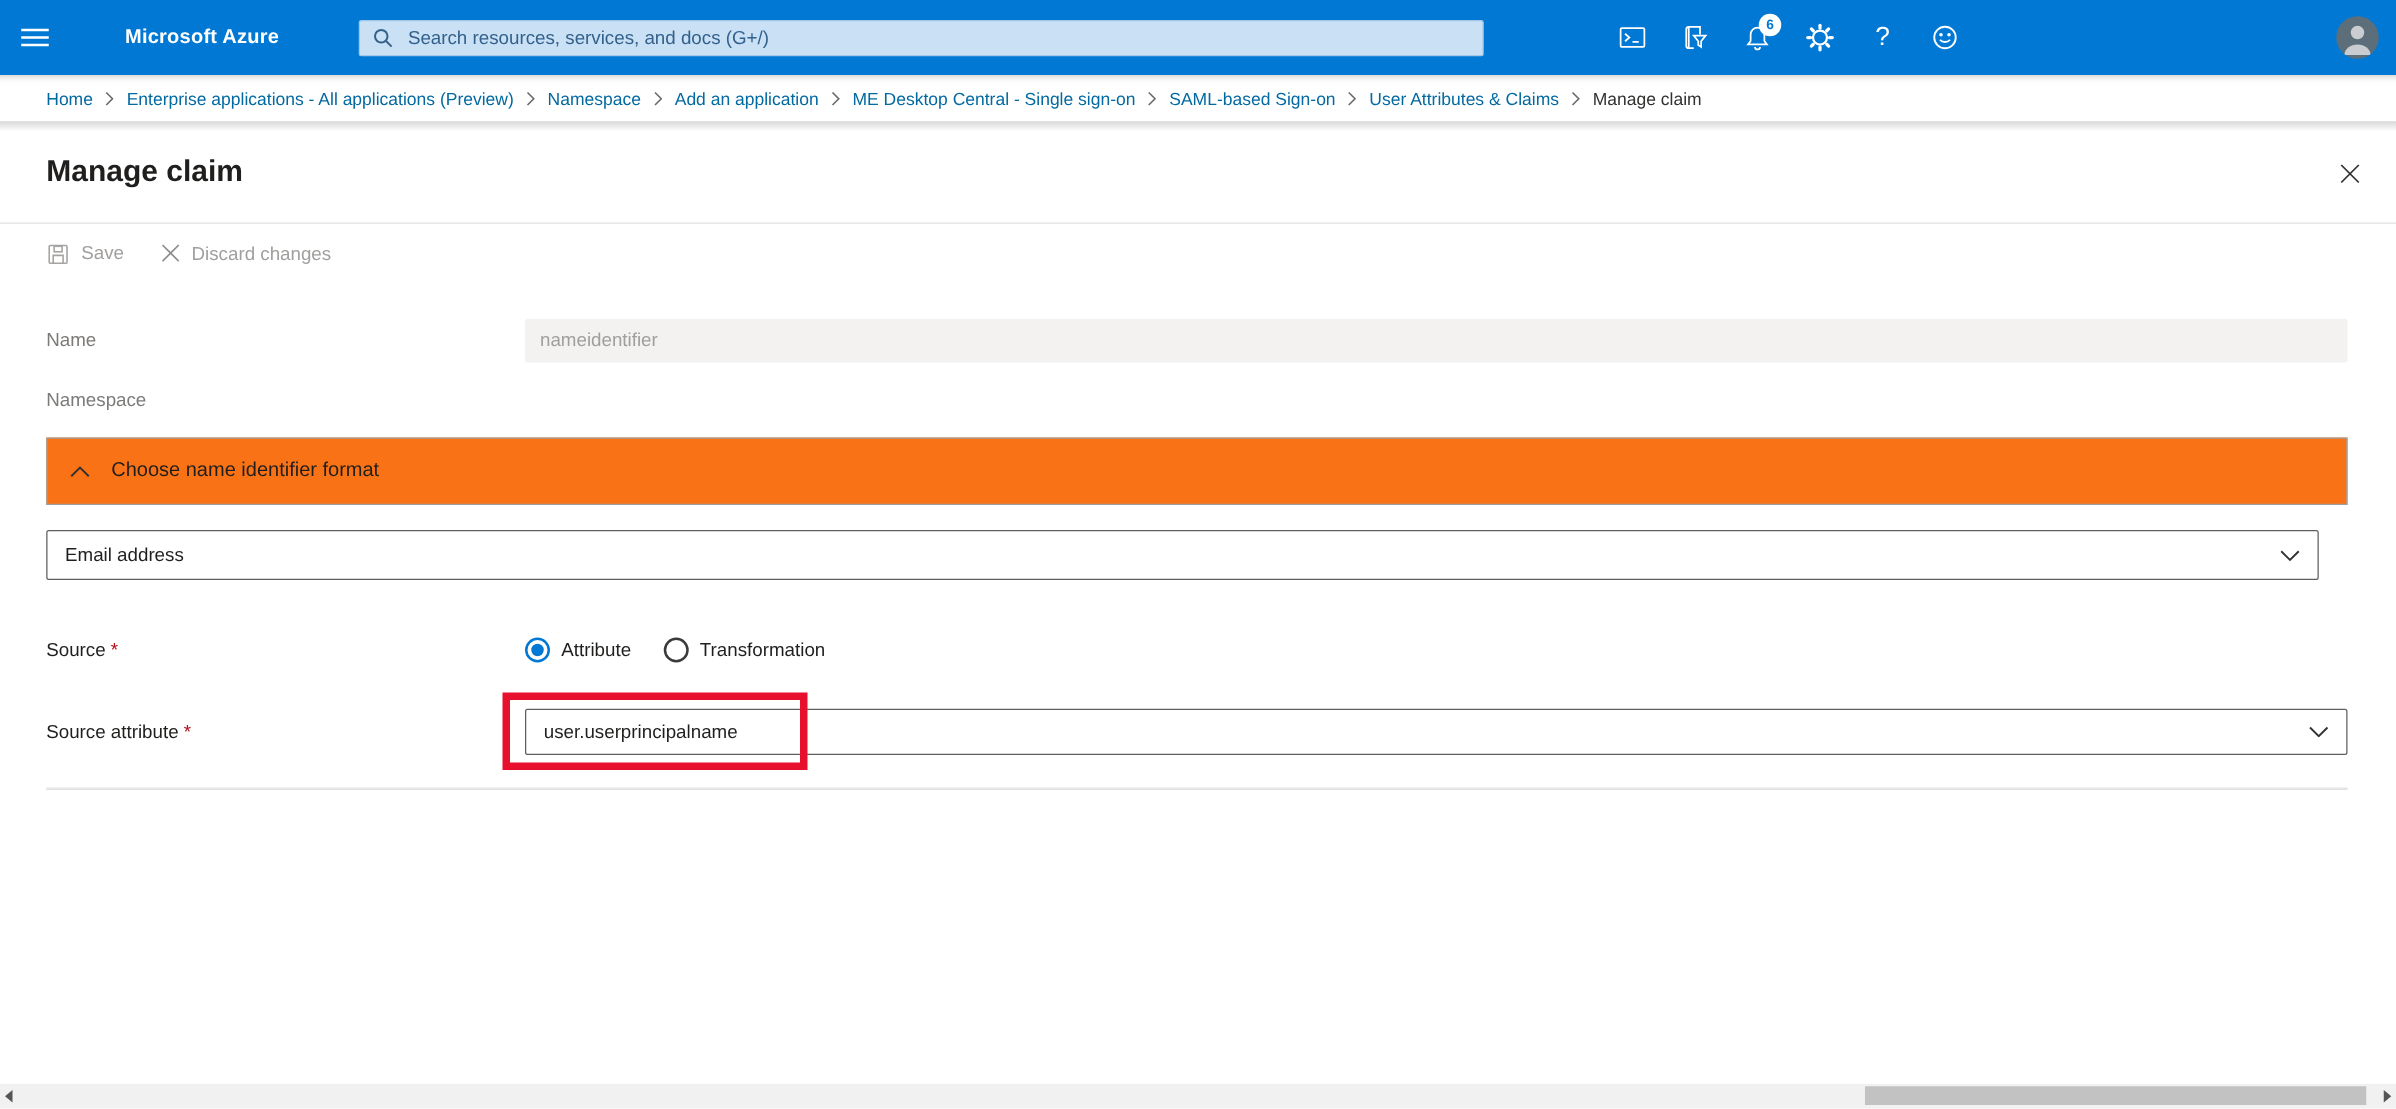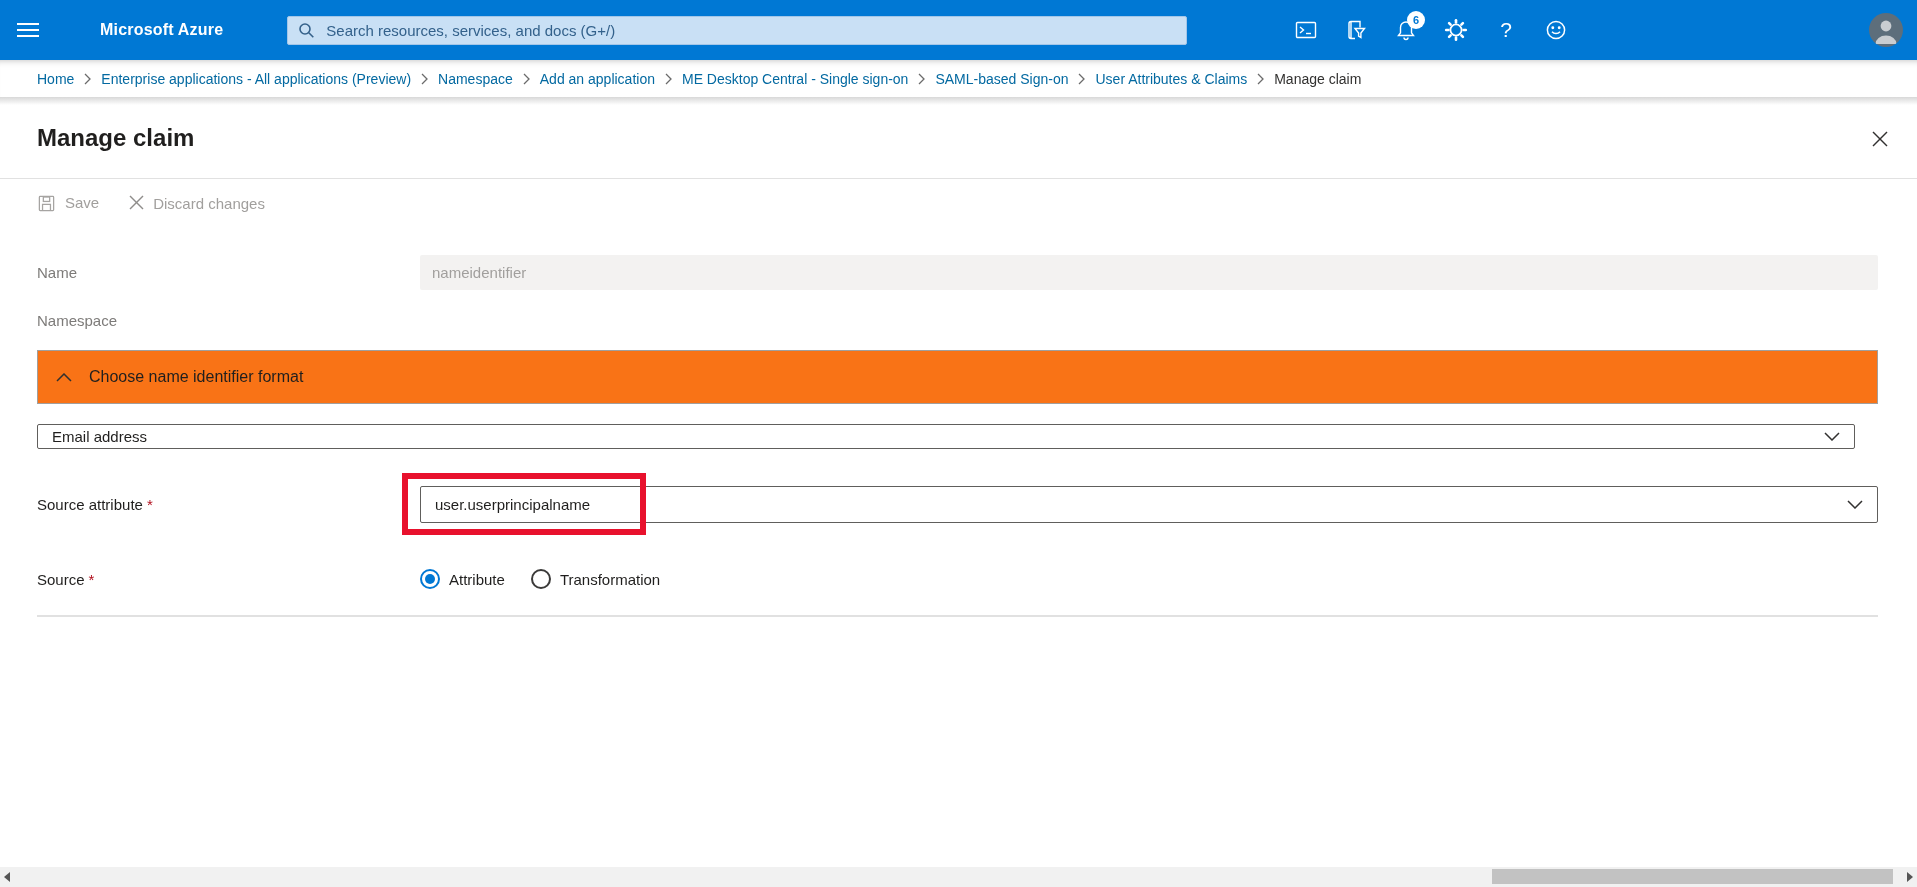--- a/index.html
+++ b/index.html
@@ -93,21 +93,21 @@
     display:flex; align-items:center; padding:0 12px;
     font-size:15px; color:#a19f9d;
   }
 
   .section-box {
     margin-top:21px; height:54px; border:1px solid #a19f9d;
     display:flex; align-items:center; padding-left:18px; gap:17px;
     font-size:16px; color:#201f1e; cursor:pointer; background:#f97316;
   }
   .select-box {
-    margin-top:20px; height:25px; width:calc(100% - 23px);
+    margin-top:20px; height:40px; width:calc(100% - 23px);
     border:1px solid #605e5c; border-radius:2px; background:#fff;
     display:flex; align-items:center; justify-content:space-between;
     padding:0 14px; font-size:15px; color:#201f1e; cursor:pointer;
   }
 
   .radio-group { display:flex; align-items:center; gap:26px; }
   .radio-option { display:flex; align-items:center; gap:9px; cursor:pointer; font-size:15px; color:#201f1e; }
   .radio-circle {
     width:20px; height:20px; border-radius:50%; flex:none;
     display:flex; align-items:center; justify-content:center;
@@ -351,55 +351,55 @@
 
   <div class="select-box">
     <span>Email address</span>
     <span>
       <svg width="16" height="9" viewBox="0 0 16 9" fill="none" stroke="#323130" stroke-width="1.5">
           <polyline points="1,1 8,8 15,1"></polyline>
         </svg>
     </span>
   </div>
 
-  <div class="form-row" style="margin-top:37px;">
-    <div class="form-label label-active">
-      <span>Source attribute</span><span class="req">*</span>
-    </div>
-    <div class="combo-wrap">
-      <div class="annotation-box"></div>
-      <div class="combo-box">
-        <span>user.userprincipalname</span>
-        <span>
-          <svg width="16" height="9" viewBox="0 0 16 9" fill="none" stroke="#323130" stroke-width="1.5">
-              <polyline points="1,1 8,8 15,1"></polyline>
-            </svg>
-        </span>
-      </div>
-    </div>
-  </div>
-
   <div class="form-row" style="margin-top:46px;">
     <div class="form-label label-active">
       <span>Source</span><span class="req">*</span>
     </div>
     <div class="radio-group">
       <label class="radio-option">
         <span class="radio-circle radio-on">
             <span class="dot"></span>
           </span>
         <span>Attribute</span>
       </label>
       <label class="radio-option">
         <span class="radio-circle radio-off"></span>
         <span>Transformation</span>
       </label>
     </div>
   </div>
 
+  <div class="form-row" style="margin-top:37px;">
+    <div class="form-label label-active">
+      <span>Source attribute</span><span class="req">*</span>
+    </div>
+    <div class="combo-wrap">
+      <div class="annotation-box"></div>
+      <div class="combo-box">
+        <span>user.userprincipalname</span>
+        <span>
+          <svg width="16" height="9" viewBox="0 0 16 9" fill="none" stroke="#323130" stroke-width="1.5">
+              <polyline points="1,1 8,8 15,1"></polyline>
+            </svg>
+        </span>
+      </div>
+    </div>
+  </div>
+
   <hr class="thin-divider mt26">
 
 
   <hr class="thin-divider">
 </div>
 
 <div class="hscrollbar">
   <div class="hscroll-arrow left">
       <div class="tri-left"></div>
     </div>

